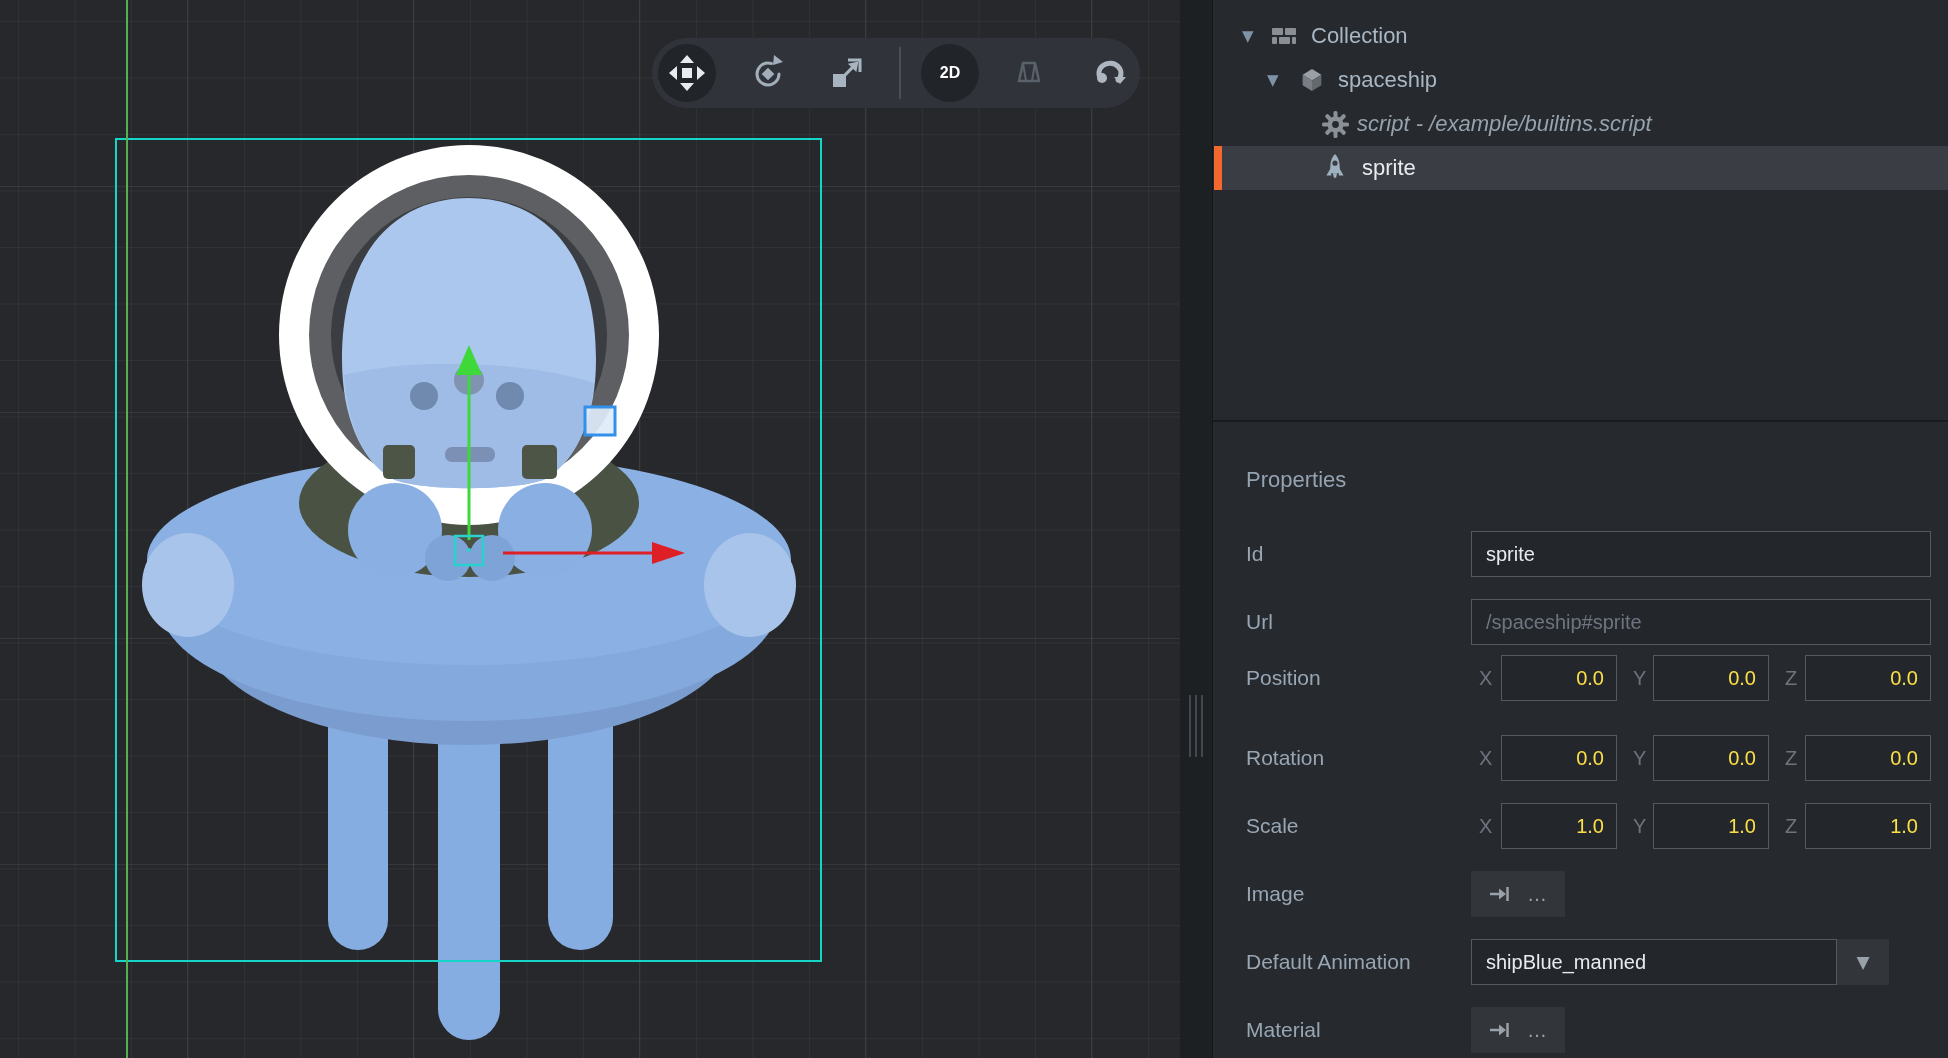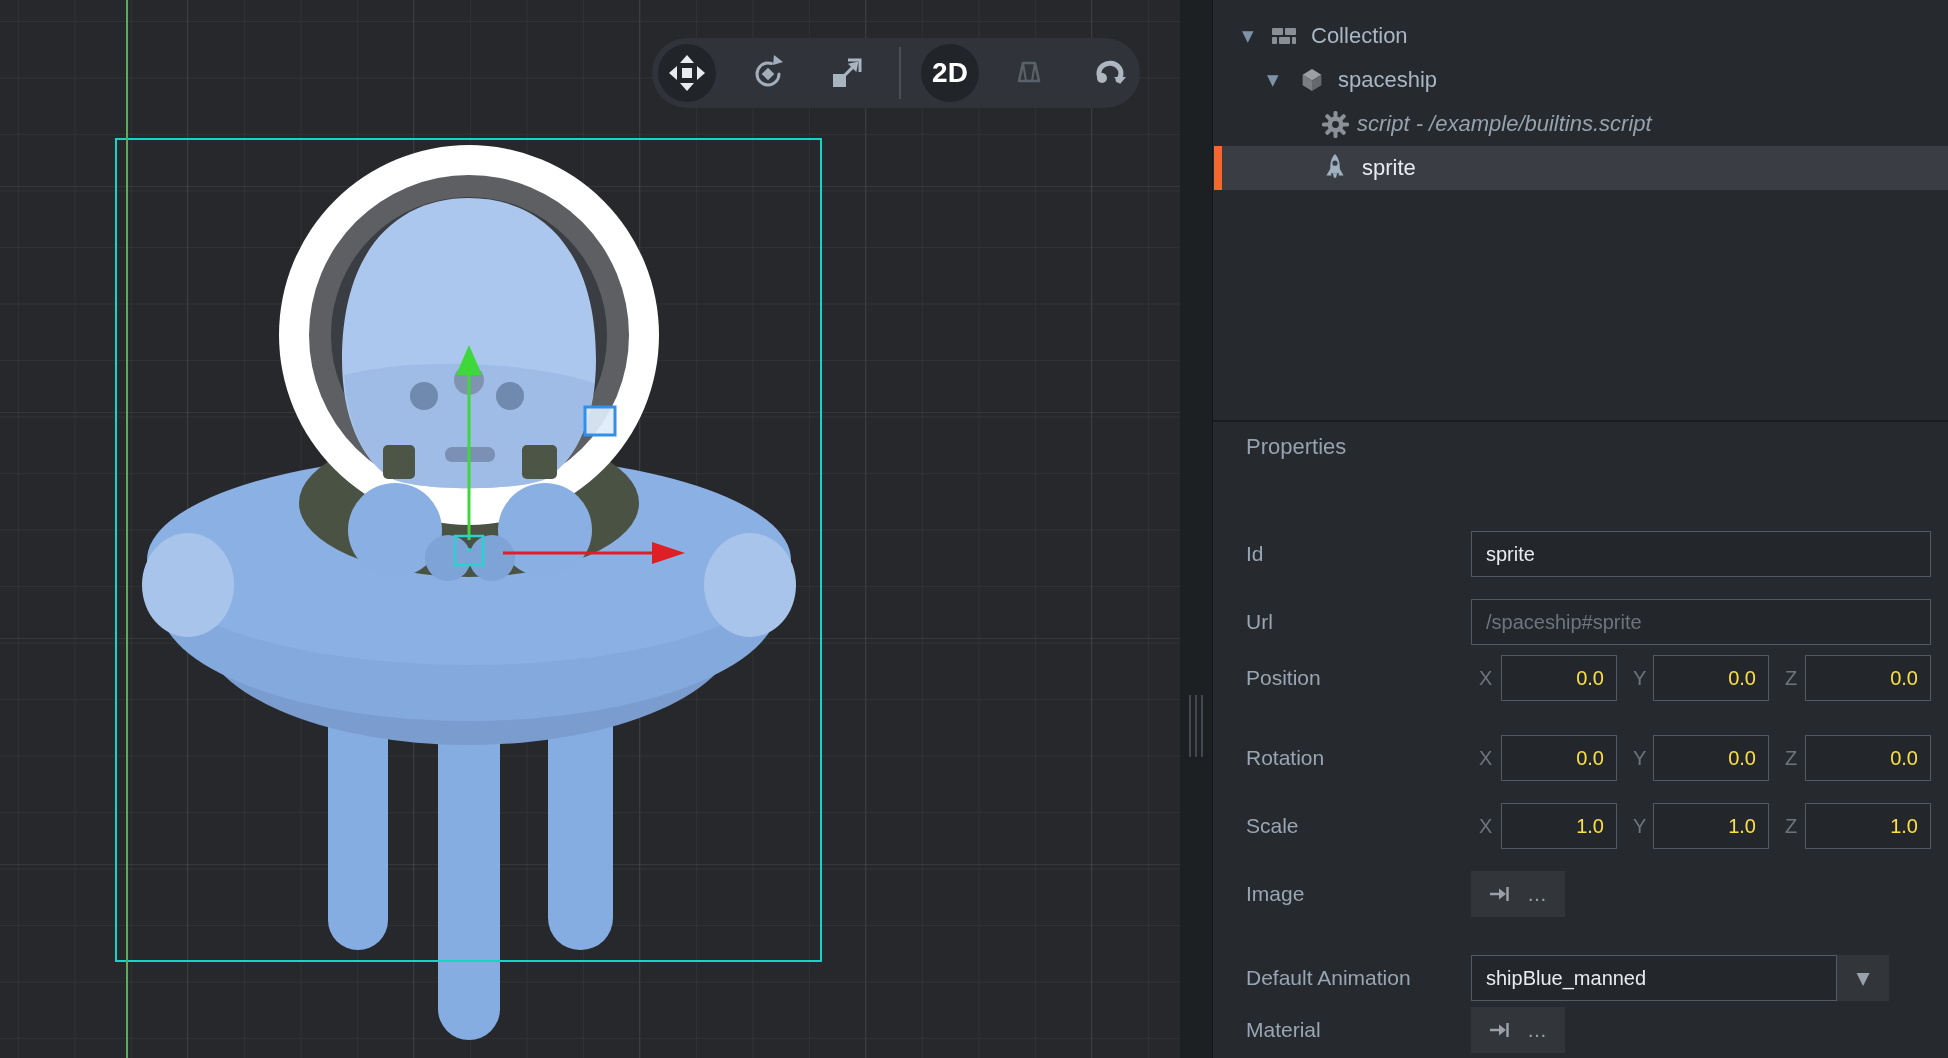--- a/index.html
+++ b/index.html
@@ -23,40 +23,40 @@
           border:2px solid #15d6c6;z-index:5;}
   .spritesvg{position:absolute;left:113px;top:135px;z-index:4;}
 
   
   .toolbar{position:absolute;left:652px;top:38px;width:488px;height:70px;
            background:#30343a;border-radius:35px;z-index:10;}
   .tbtn{position:absolute;top:6px;width:58px;height:58px;border-radius:50%;
         display:flex;align-items:center;justify-content:center;cursor:pointer;}
   .tbtn.active{background:#212529;}
   .tb-divider{position:absolute;left:247px;top:9px;width:2px;height:52px;background:#4a4f55;}
-  .mode2d{font-size:28px;font-weight:bold;color:#ffffff;letter-spacing:0px;}
+  .mode2d{font-size:16px;font-weight:bold;color:#ffffff;letter-spacing:0px;}
 
   
   .splitter{position:absolute;left:1180px;top:0;width:32px;height:1058px;background:#1d2023;cursor:col-resize;}
   .grip{position:absolute;top:695px;width:2px;height:62px;background:#43484e;}
 
   
   .panel{position:absolute;left:1212px;top:0;width:736px;height:1058px;
          background:#26292d;border-left:1px solid #141619;}
   .orow{position:absolute;left:1px;right:0;height:44px;}
   .orow.selected{background:#3a3e44;}
   .selbar{position:absolute;left:0;top:0;bottom:0;width:8px;background:#f4682e;}
   .tri{position:absolute;top:0;line-height:44px;font-size:15px;color:#7e93a8;cursor:pointer;}
   .ticon{position:absolute;top:0;height:44px;display:flex;align-items:center;}
   .tlabel{position:absolute;top:0;line-height:44px;font-size:22px;color:#a9b7c4;white-space:nowrap;}
   .tlabel.script{font-style:italic;color:#96a2ad;}
   .tlabel.sel{color:#e8ecef;}
 
   .props{position:absolute;left:0;top:420px;right:0;bottom:0;border-top:2px solid #191b1e;}
-  .ptitle{position:absolute;left:33px;top:12px;font-size:22px;color:#95a3b1;}
+  .ptitle{position:absolute;left:33px;top:45px;font-size:22px;color:#95a3b1;}
   .prow{position:absolute;left:0;right:0;height:46px;}
   .plabel{position:absolute;left:33px;top:0;line-height:46px;font-size:21px;color:#98a6b4;white-space:nowrap;}
   .fzone{position:absolute;left:258px;top:0;width:460px;height:46px;}
   .tfield{position:absolute;left:0;top:0;width:460px;height:46px;background:#23262a;
           border:1px solid #545a61;color:#e9ecef;font-size:20px;line-height:44px;
           padding-left:14px;white-space:nowrap;overflow:hidden;}
   .tfield.dim{color:#6e7580;}
   .ax{position:absolute;top:0;line-height:46px;font-size:20px;color:#6e747d;}
   .nfield{position:absolute;top:0;height:46px;background:#23262a;border:1px solid #545a61;
           color:#fde047;font-size:20px;line-height:44px;text-align:right;padding-right:12px;}
@@ -306,21 +306,21 @@
                 <line x1="3" y1="12" x2="13" y2="12" stroke="#9aa1a9" stroke-width="2.5"></line>
                 <polygon points="19,12 12,6.5 12,17.5" fill="#9aa1a9"></polygon>
                 <line x1="20.5" y1="5" x2="20.5" y2="19" stroke="#9aa1a9" stroke-width="2.5"></line>
               </svg>
               <span class="dots">…</span>
             </div>
           </div>
         </div>
       </div>
 
-      <div class="prow" style="top:533px">
+      <div class="prow" style="top:517px">
         <span class="plabel">Default Animation</span>
         <div class="fzone">
           <div class="resrow">
             <div class="rtext" style="width:366px">shipBlue_manned</div>
             <div class="rbtns" style="width:52px">
               <span class="caret uni">▼</span>
             </div>
           </div>
         </div>
       </div>

